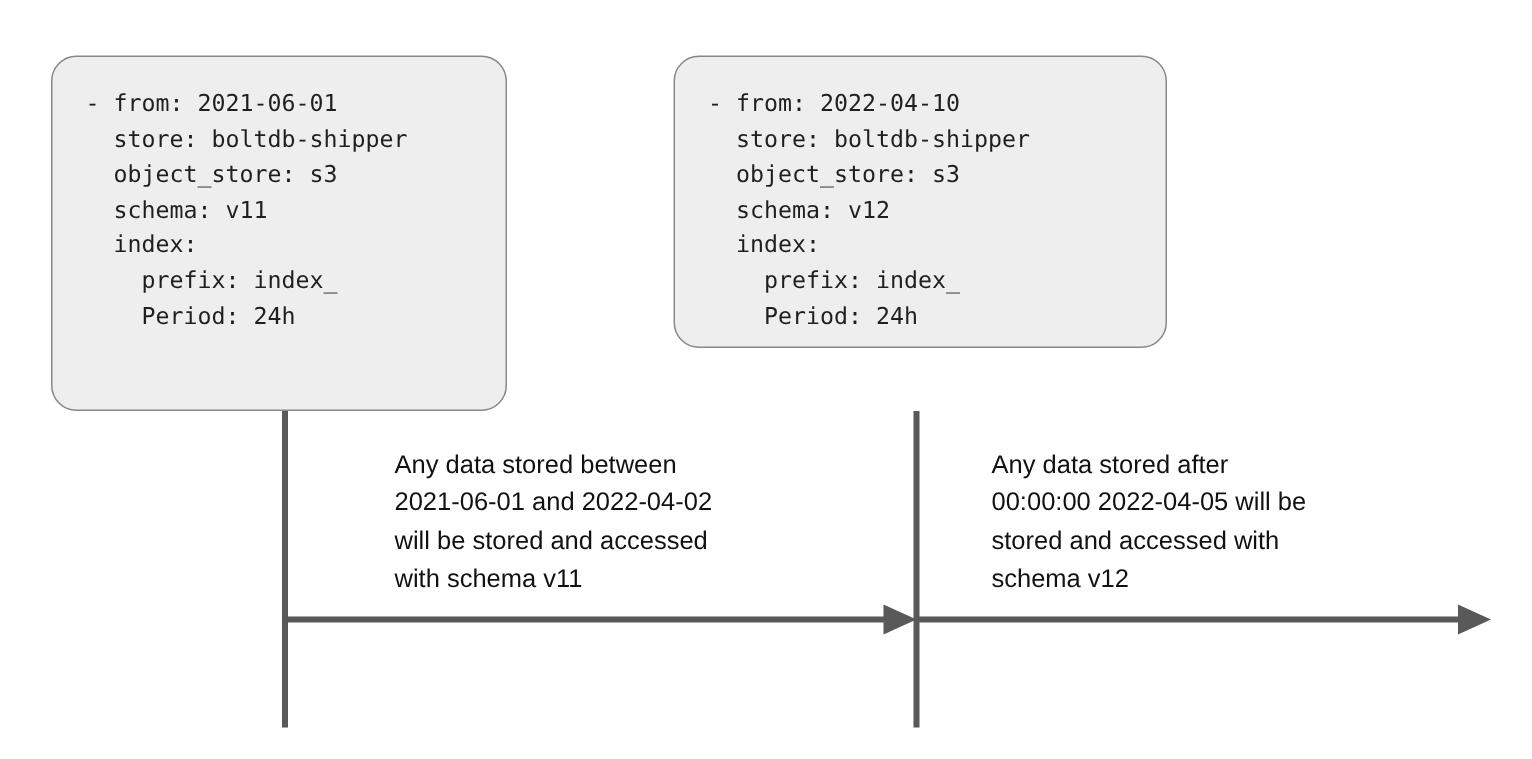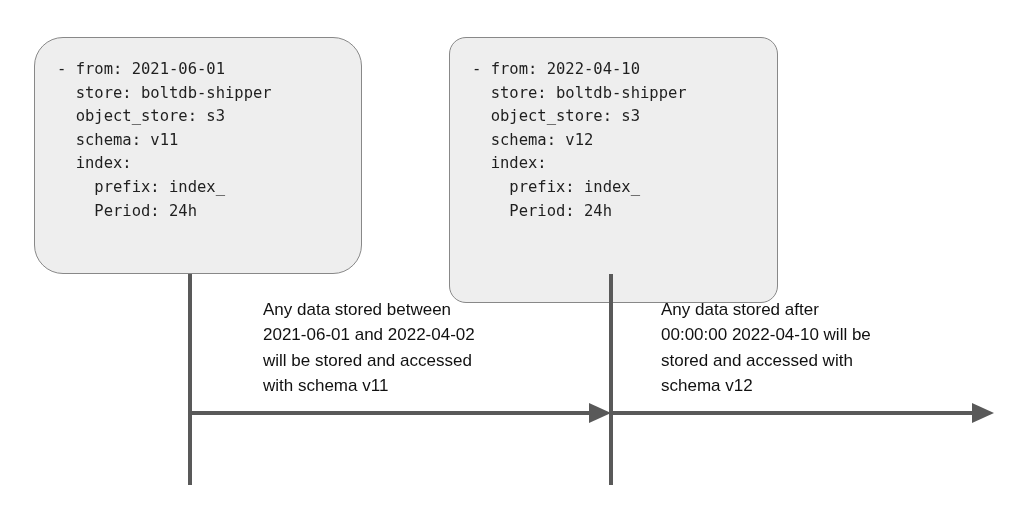--- a/index.html
+++ b/index.html
@@ -27,29 +27,28 @@
   .config-box {
     position: absolute;
     box-sizing: border-box;
     background: #eeeeee;
     border: 1.4px solid #888888;
     border-radius: 17px;
   }
   #config-box-v11 {
     left: 34px;
     top: 37px;
-    width: 328px;
+    width: 304px;
     height: 237px;
-    border-radius: 29px;
   }
   #config-box-v12 {
     left: 449px;
     top: 37px;
     width: 329px;
-    height: 266px;
+    height: 195px;
   }
   .config-text {
     position: absolute;
     left: 22px;
     top: 20px;
     margin: 0;
     font-family: "DejaVu Sans Mono", "Liberation Mono", monospace;
     font-size: 15.5px;
     line-height: 23.6px;
     color: #1f1f1f;
@@ -159,17 +158,17 @@
 
   <div class="tl-line tl-horizontal" id="timeline-segment-v12"></div>
   <div class="tl-arrowhead" id="arrowhead-v12"></div>
 
   <p class="annotation" id="annotation-v11">Any data stored between
 2021-06-01 and 2022-04-02
 will be stored and accessed
 with schema v11</p>
 
   <p class="annotation" id="annotation-v12">Any data stored after
-00:00:00 2022-04-10 will be
+00:00:00 2022-04-05 will be
 stored and accessed with
 schema v12</p>
 
 </div>
 
 </body></html>

